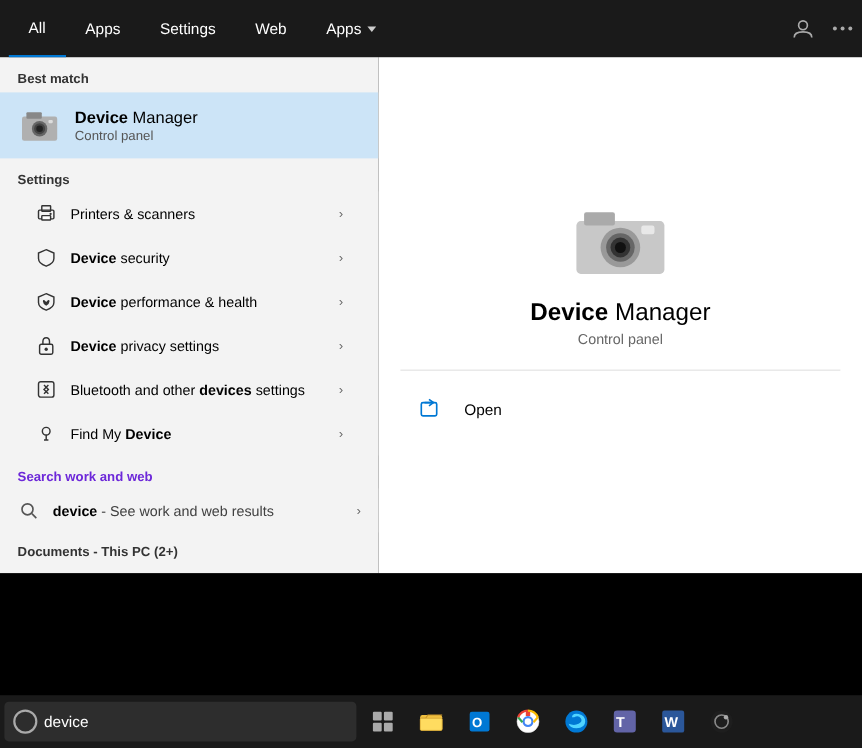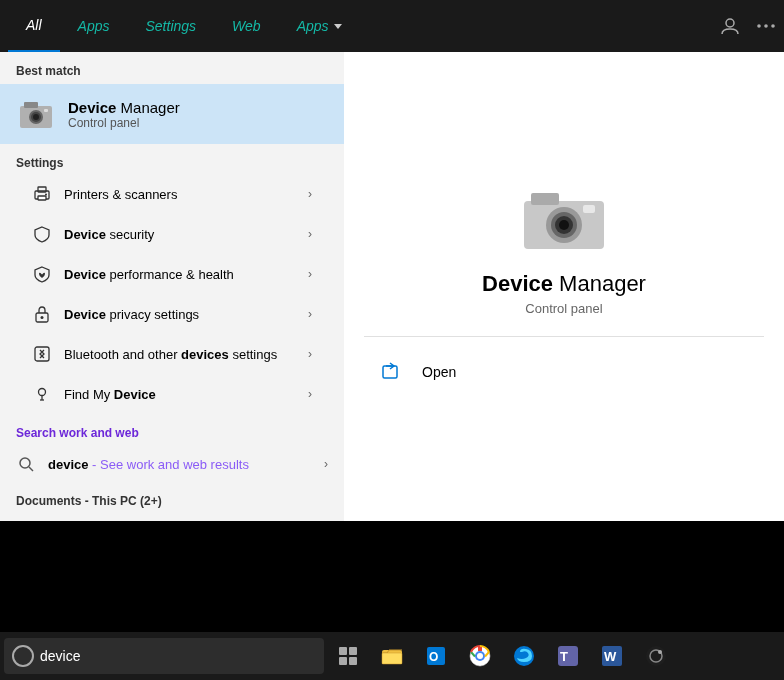--- a/index.html
+++ b/index.html
@@ -5,24 +5,23 @@
     * { margin: 0; padding: 0; box-sizing: border-box; }
     body { width: 784px; height: 680px; overflow: hidden; font-family: 'Segoe UI', sans-serif; background: #000; }
 
     
     .top-nav {
       background: #1a1a1a;
       display: flex;
       align-items: center;
       height: 52px;
       padding: 0 8px;
-      font-style: italic;
     }
     .top-nav-tab {
-      color: #14b8a6;
+      color: #ffffff;
       padding: 0 18px;
       height: 52px;
       display: flex;
       align-items: center;
       font-size: 14px;
       cursor: pointer;
       position: relative;
     }
     .top-nav-tab.active {
       color: #fff;
@@ -156,21 +155,21 @@
       display: flex;
       align-items: center;
       justify-content: center;
     }
     .search-web-text {
       flex: 1;
       font-size: 13px;
       color: #000;
     }
     .search-web-text .bold { font-weight: 700; }
-    .search-web-text .muted { color: #8b5cf6; }
+    .search-web-text .muted { color: #404040; }
 
     
     .documents-label {
       padding: 10px 16px 4px;
       font-size: 12px;
       color: #333;
       font-weight: 600;
     }
 
     

